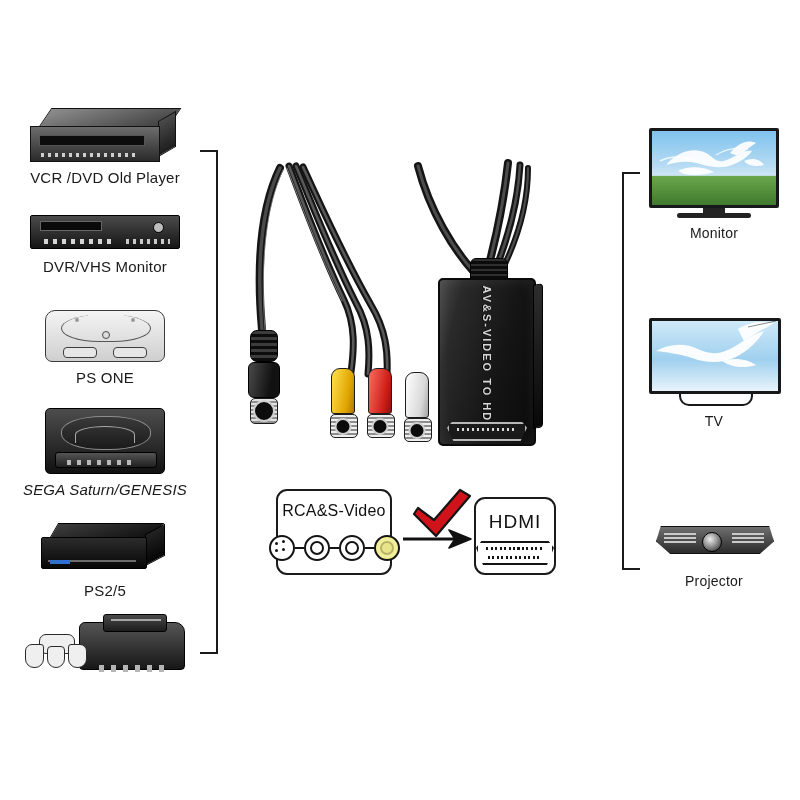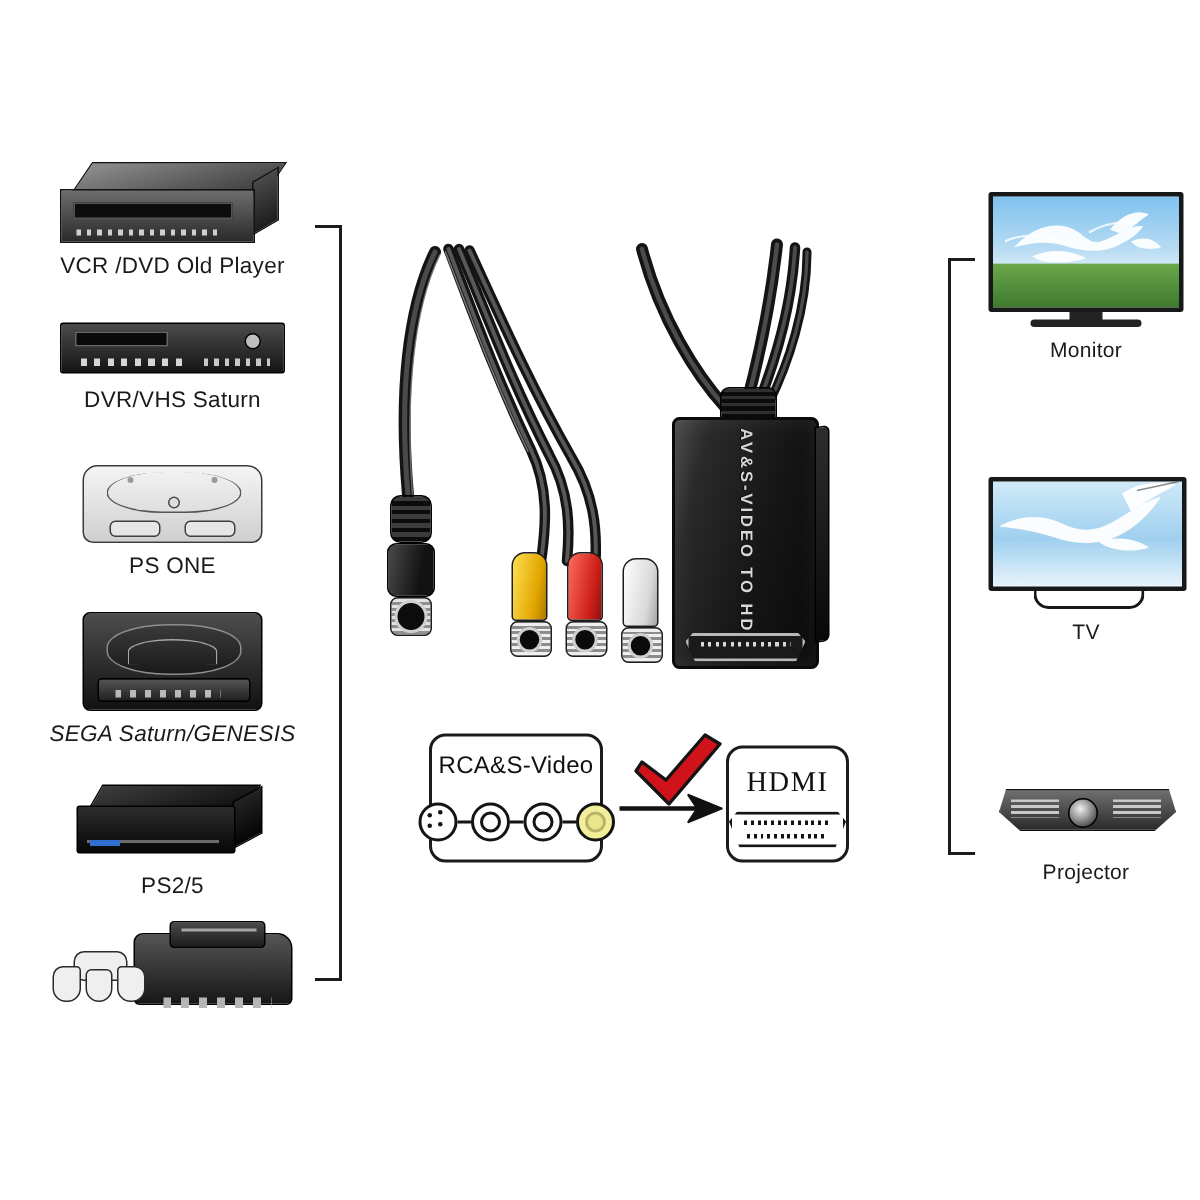--- a/index.html
+++ b/index.html
@@ -4,21 +4,21 @@
 <title>AV &amp; S-Video to HDMI Converter Diagram</title>
 <style>
   html,body{margin:0;padding:0;}
   body{
     width:800px;height:800px;
     background:#ffffff;
     font-family:"Liberation Sans", sans-serif;
     overflow:hidden;
     position:relative;
   }
-  #stage{position:absolute;left:14px;top:0;width:716px;height:800px;padding-left:34px;}
+  #stage{position:absolute;left:4px;top:0;width:716px;height:800px;padding-left:34px;}
 
   .abs{position:absolute;}
 
   
   .lbl{
     font-family:"Liberation Sans", sans-serif;
     color:#111;
     text-align:center;
     white-space:nowrap;
     letter-spacing:.2px;
@@ -240,21 +240,21 @@
   </div>
 
   <div class="src-item" style="top:215px;">
     <div class="src-art dvr" style="width:150px;">
       <div class="body"></div>
         <div class="bay"></div>
         <div class="knob"></div>
       <div class="btns"></div>
         <div class="btns2"></div>
     </div>
-    <div class="lbl src-label" style="margin-top:10px;">DVR/VHS Saturn</div>
+    <div class="lbl src-label" style="margin-top:10px;">DVR/VHS Monitor</div>
   </div>
 
   <div class="src-item" style="top:310px;">
     <div class="src-art psone">
       <div class="body"></div>
         <div class="lid"></div>
         <div class="dot"></div>
       <div class="dot2"></div>
         <div class="dot3"></div>
       <div class="portL"></div>
@@ -398,21 +398,21 @@
   <svg class="abs" style="left:404px;top:488px;" width="68" height="52" viewBox="0 0 68 52">
     <path d="M6,26 L10,20 L26,32 L52,2 L62,8 L28,48 Z" fill="#d0121a" stroke="#141414" stroke-width="2.2" stroke-linejoin="round"></path>
   </svg>
 
   <svg class="abs" style="left:397px;top:528px;" width="72" height="22" viewBox="0 0 72 22">
     <line x1="2" y1="11" x2="54" y2="11" stroke="#111" stroke-width="3"></line>
     <path d="M48,2 L70,11 L48,20 L54,11 Z" fill="#111" stroke="#111" stroke-width="1.6" stroke-linejoin="round"></path>
   </svg>
 
   <div class="legend-box" style="left:470px;top:497px;width:78px;height:74px;">
-    <div class="lbl hdmi-label" style="top:13px;font-family:Liberation Serif, serif;">HDMI</div>
+    <div class="lbl hdmi-label" style="top:13px;">HDMI</div>
     <div class="hdmi-glyph" style="top:42px;">
       <div class="pins"></div>
         <div class="pins2"></div>
     </div>
   </div>
 
   <div class="bracket" style="left:618px;top:172px;width:18px;height:398px;">
     <div class="vbar" style="left:0;"></div>
     <div class="tick" style="top:0;right:0;"></div>
     <div class="tick" style="bottom:0;right:0;"></div>

